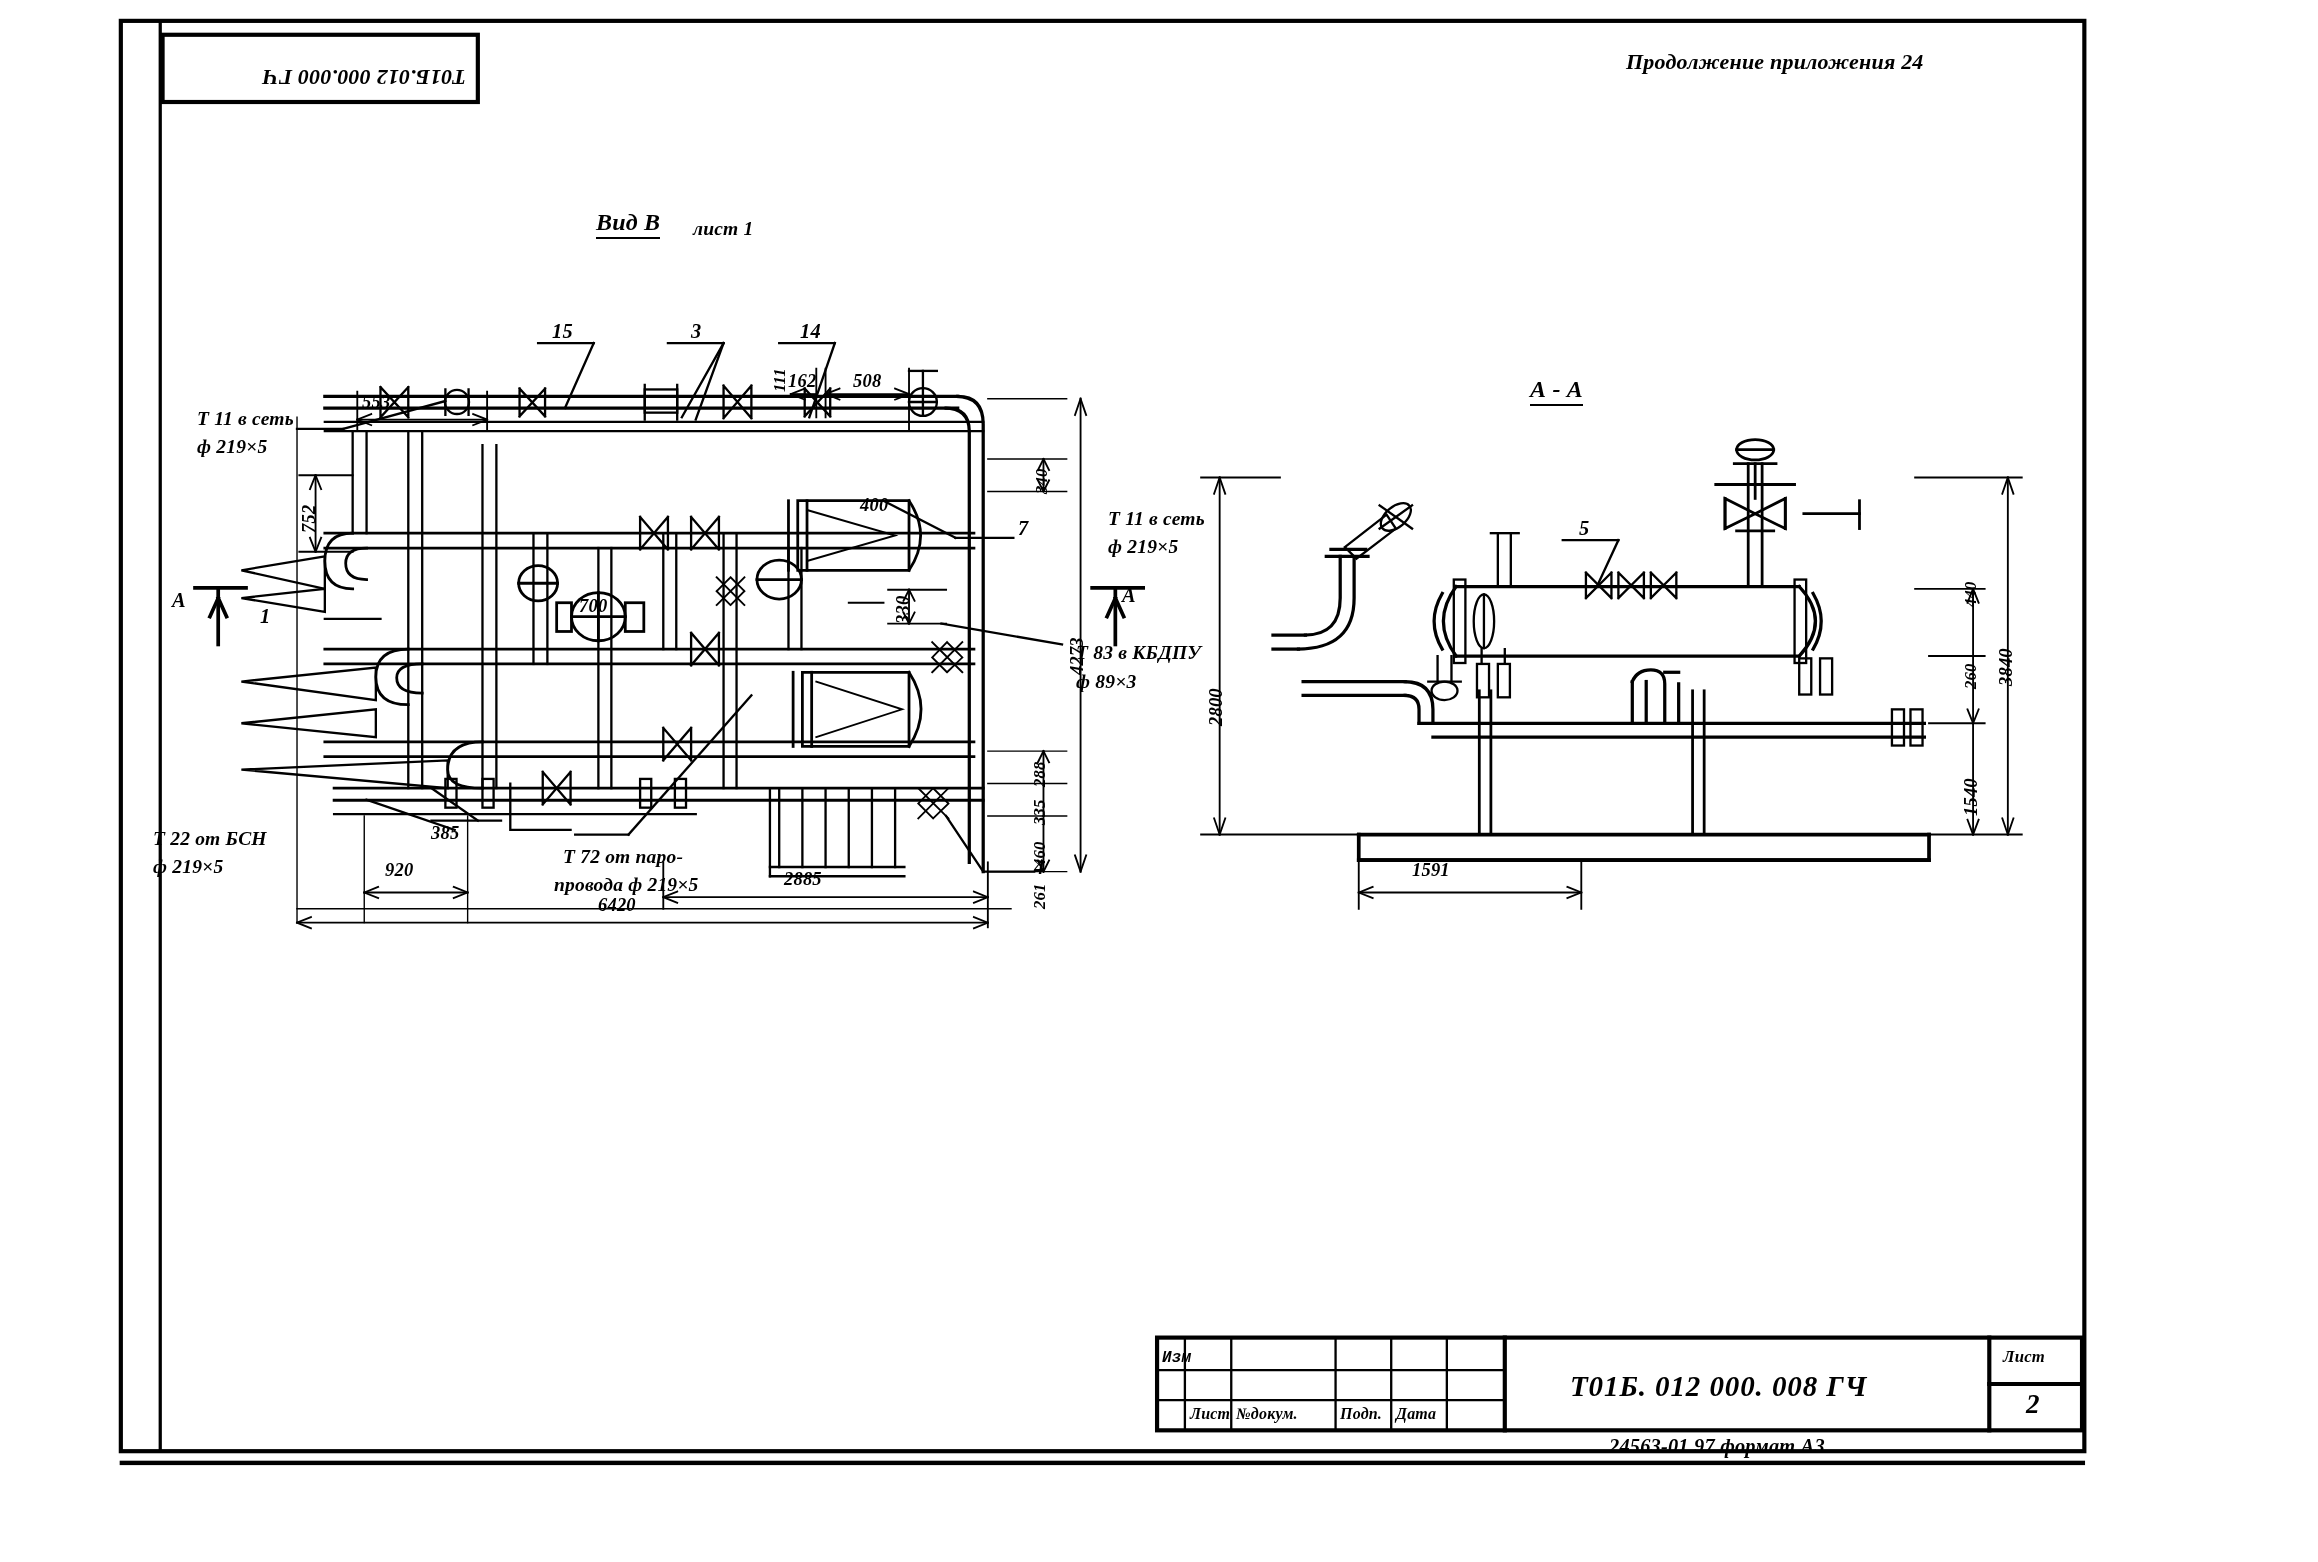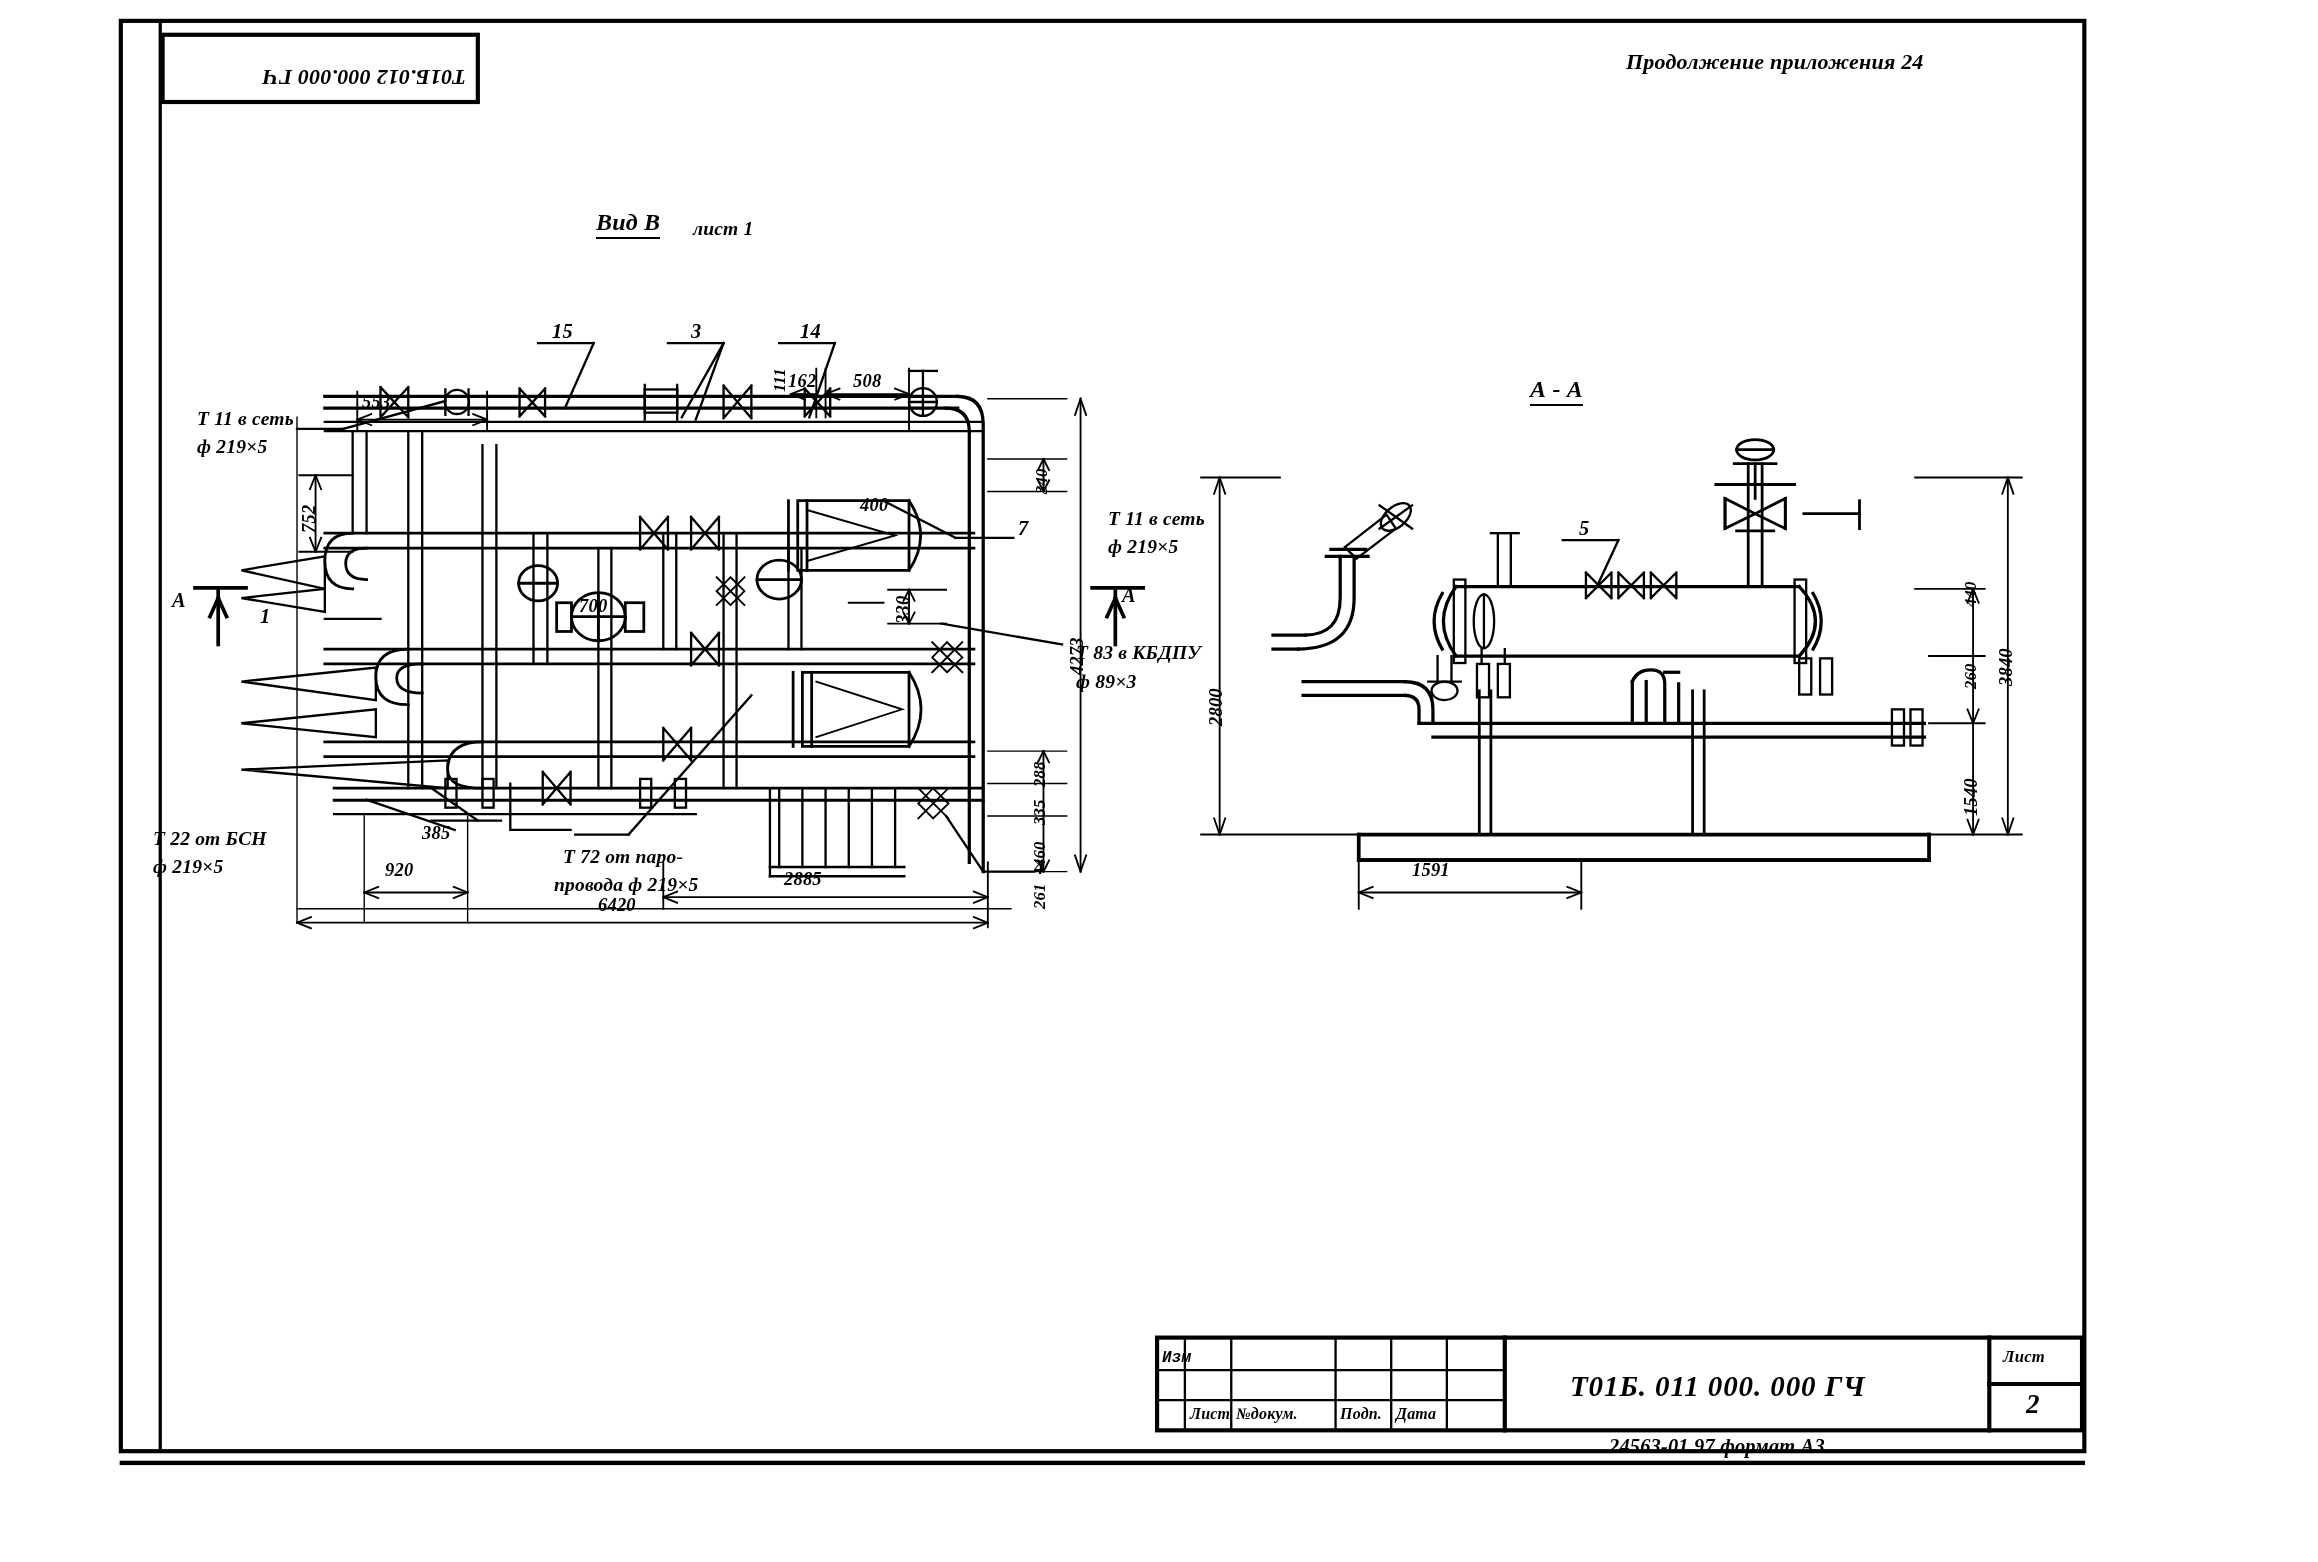--- a/index.html
+++ b/index.html
@@ -495,38 +495,38 @@
 <div class="txt dimS rot90" style="left:1032px; top:494px;">340</div>
 <div class="txt dim" style="left:860px; top:495px;">400</div>
 <div class="txt dim rot90" style="left:893px; top:624px;">330</div>
 <div class="txt dim" style="left:579px; top:596px;">700</div>
 <div class="txt dim rot90" style="left:1067px; top:675px;">4273</div>
 <div class="txt dimS rot90" style="left:1030px; top:787px;">288</div>
 <div class="txt dimS rot90" style="left:1030px; top:825px;">335</div>
 <div class="txt dimS rot90" style="left:1030px; top:867px;">460</div>
 <div class="txt dimS rot90" style="left:1030px; top:909px;">261</div>
 <div class="txt dim" style="left:385px; top:860px;">920</div>
-<div class="txt dim" style="left:422px; top:823px;">385</div>
+<div class="txt dim" style="left:431px; top:823px;">385</div>
 <div class="txt dim" style="left:784px; top:869px;">2885</div>
 <div class="txt dim" style="left:598px; top:895px;">6420</div>
 
 <div class="txt dim rot90" style="left:1206px; top:726px;">2800</div>
 <div class="txt dim" style="left:1412px; top:860px;">1591</div>
 <div class="txt dimS rot90" style="left:1961px; top:607px;">440</div>
 <div class="txt dimS rot90" style="left:1961px; top:689px;">260</div>
 <div class="txt dim rot90" style="left:1996px; top:686px;">3840</div>
 <div class="txt dim rot90" style="left:1961px; top:816px;">1540</div>
 
 <div class="txt tblk" style="left:1162px; top:1349px; font-size:16px;font-family:Liberation Mono, monospace;">Изм</div>
 <div class="txt tblk" style="left:1190px; top:1405px; font-size:16px;">Лист</div>
 <div class="txt tblk" style="left:1236px; top:1405px; font-size:16px;">№докум.</div>
 <div class="txt tblk" style="left:1340px; top:1405px; font-size:16px;">Подп.</div>
 <div class="txt tblk" style="left:1396px; top:1405px; font-size:16px;">Дата</div>
 
-<div class="txt tblkBig" style="left:1570px; top:1370px;">Т01Б. 011 000. 000 ГЧ</div>
+<div class="txt tblkBig" style="left:1570px; top:1370px;">Т01Б. 012 000. 008 ГЧ</div>
 
 <div class="txt tblk" style="left:2003px; top:1347px; font-size:16.7px;">Лист</div>
 <div class="txt tblk" style="left:2026px; top:1389px; font-size:27px;">2</div>
 
 <div class="txt tblkSm" style="left:1609px; top:1435px; font-size:20.4px;">24563-01  97    формат А3</div>
 
 </div>
 
 
 </body></html>

